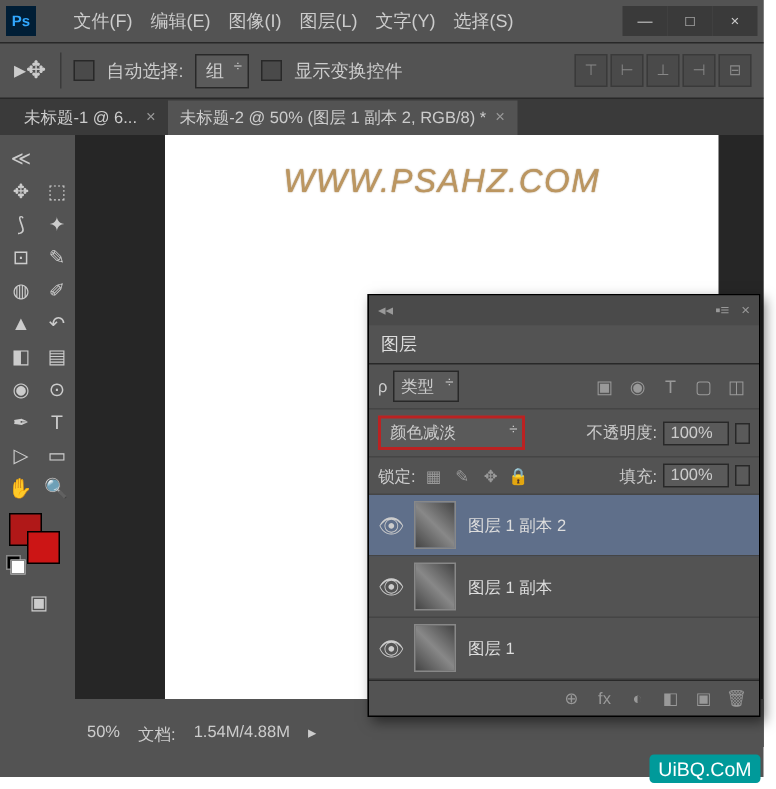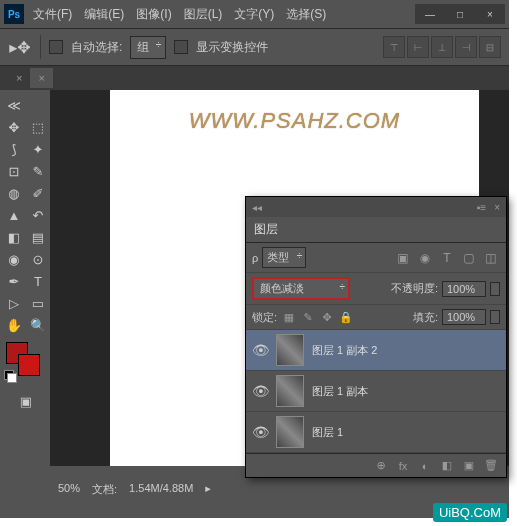--- a/index.html
+++ b/index.html
@@ -1,19 +1,19 @@
 <!DOCTYPE html>
 <html><head>
 <meta charset="utf-8">
 <style>
 *{margin:0;padding:0;box-sizing:border-box;font-family:Arial,"Microsoft YaHei",sans-serif}
 body{background:#fff;width:517px;height:526px;position:relative;overflow:hidden}
 .app{width:509px;height:518px;background:#535353;position:relative}
 .titlebar{height:28px;background:#535353;display:flex;align-items:center;padding:0 4px}
-.ps-logo{width:20px;height:20px;background:#001e36;color:#31a8ff;font-size:10px;font-weight:bold;display:flex;align-items:center;justify-content:center;margin-right:4px}
+.ps-logo{width:20px;height:20px;background:#001e36;color:#31a8ff;font-size:10px;font-weight:bold;display:flex;align-items:center;justify-content:center;margin-right:20px}
 .menu{display:flex;gap:2px;flex:1}
 .menu span{color:#ccc;font-size:12px;padding:2px 5px;cursor:pointer}
 .winbtns{display:flex;gap:0}
 .winbtn{width:30px;height:20px;background:#3a3a3a;color:#ccc;display:flex;align-items:center;justify-content:center;font-size:10px;cursor:pointer}
 .optbar{height:38px;background:#535353;border-top:1px solid #282828;border-bottom:1px solid #282828;display:flex;align-items:center;padding:0 8px;gap:8px}
 .opt-icon{width:24px;height:22px;display:flex;align-items:center;justify-content:center;color:#ccc}
 .divider{width:1px;height:24px;background:#3a3a3a}
 .chk{width:14px;height:14px;border:1px solid #282828;background:#4a4a4a}
 .opt-label{color:#ccc;font-size:12px}
 .dropdown{background:#5a5a5a;border:1px solid #282828;padding:2px 16px 2px 6px;color:#ccc;font-size:12px;position:relative}
@@ -98,23 +98,25 @@
       <div class="opt-btn">⊤</div>
       <div class="opt-btn">⊢</div>
       <div class="opt-btn">⊥</div>
       <div class="opt-btn">⊣</div>
       <div class="opt-btn">⊟</div>
     </div>
   </div>
 
   <div class="tabs">
     <div class="tab">
+      <span>未标题-1 @ 6...</span>
       <span class="tab-close">×</span>
     </div>
     <div class="tab active">
+      <span>未标题-2 @ 50% (图层 1 副本 2, RGB/8) *</span>
       <span class="tab-close">×</span>
     </div>
   </div>
 
   <div class="workspace">
     <div class="toolbox">
       <div class="tool">≪</div>
         <div class="tool"></div>
       <div class="tool">✥</div>
       <div class="tool">⬚</div>

